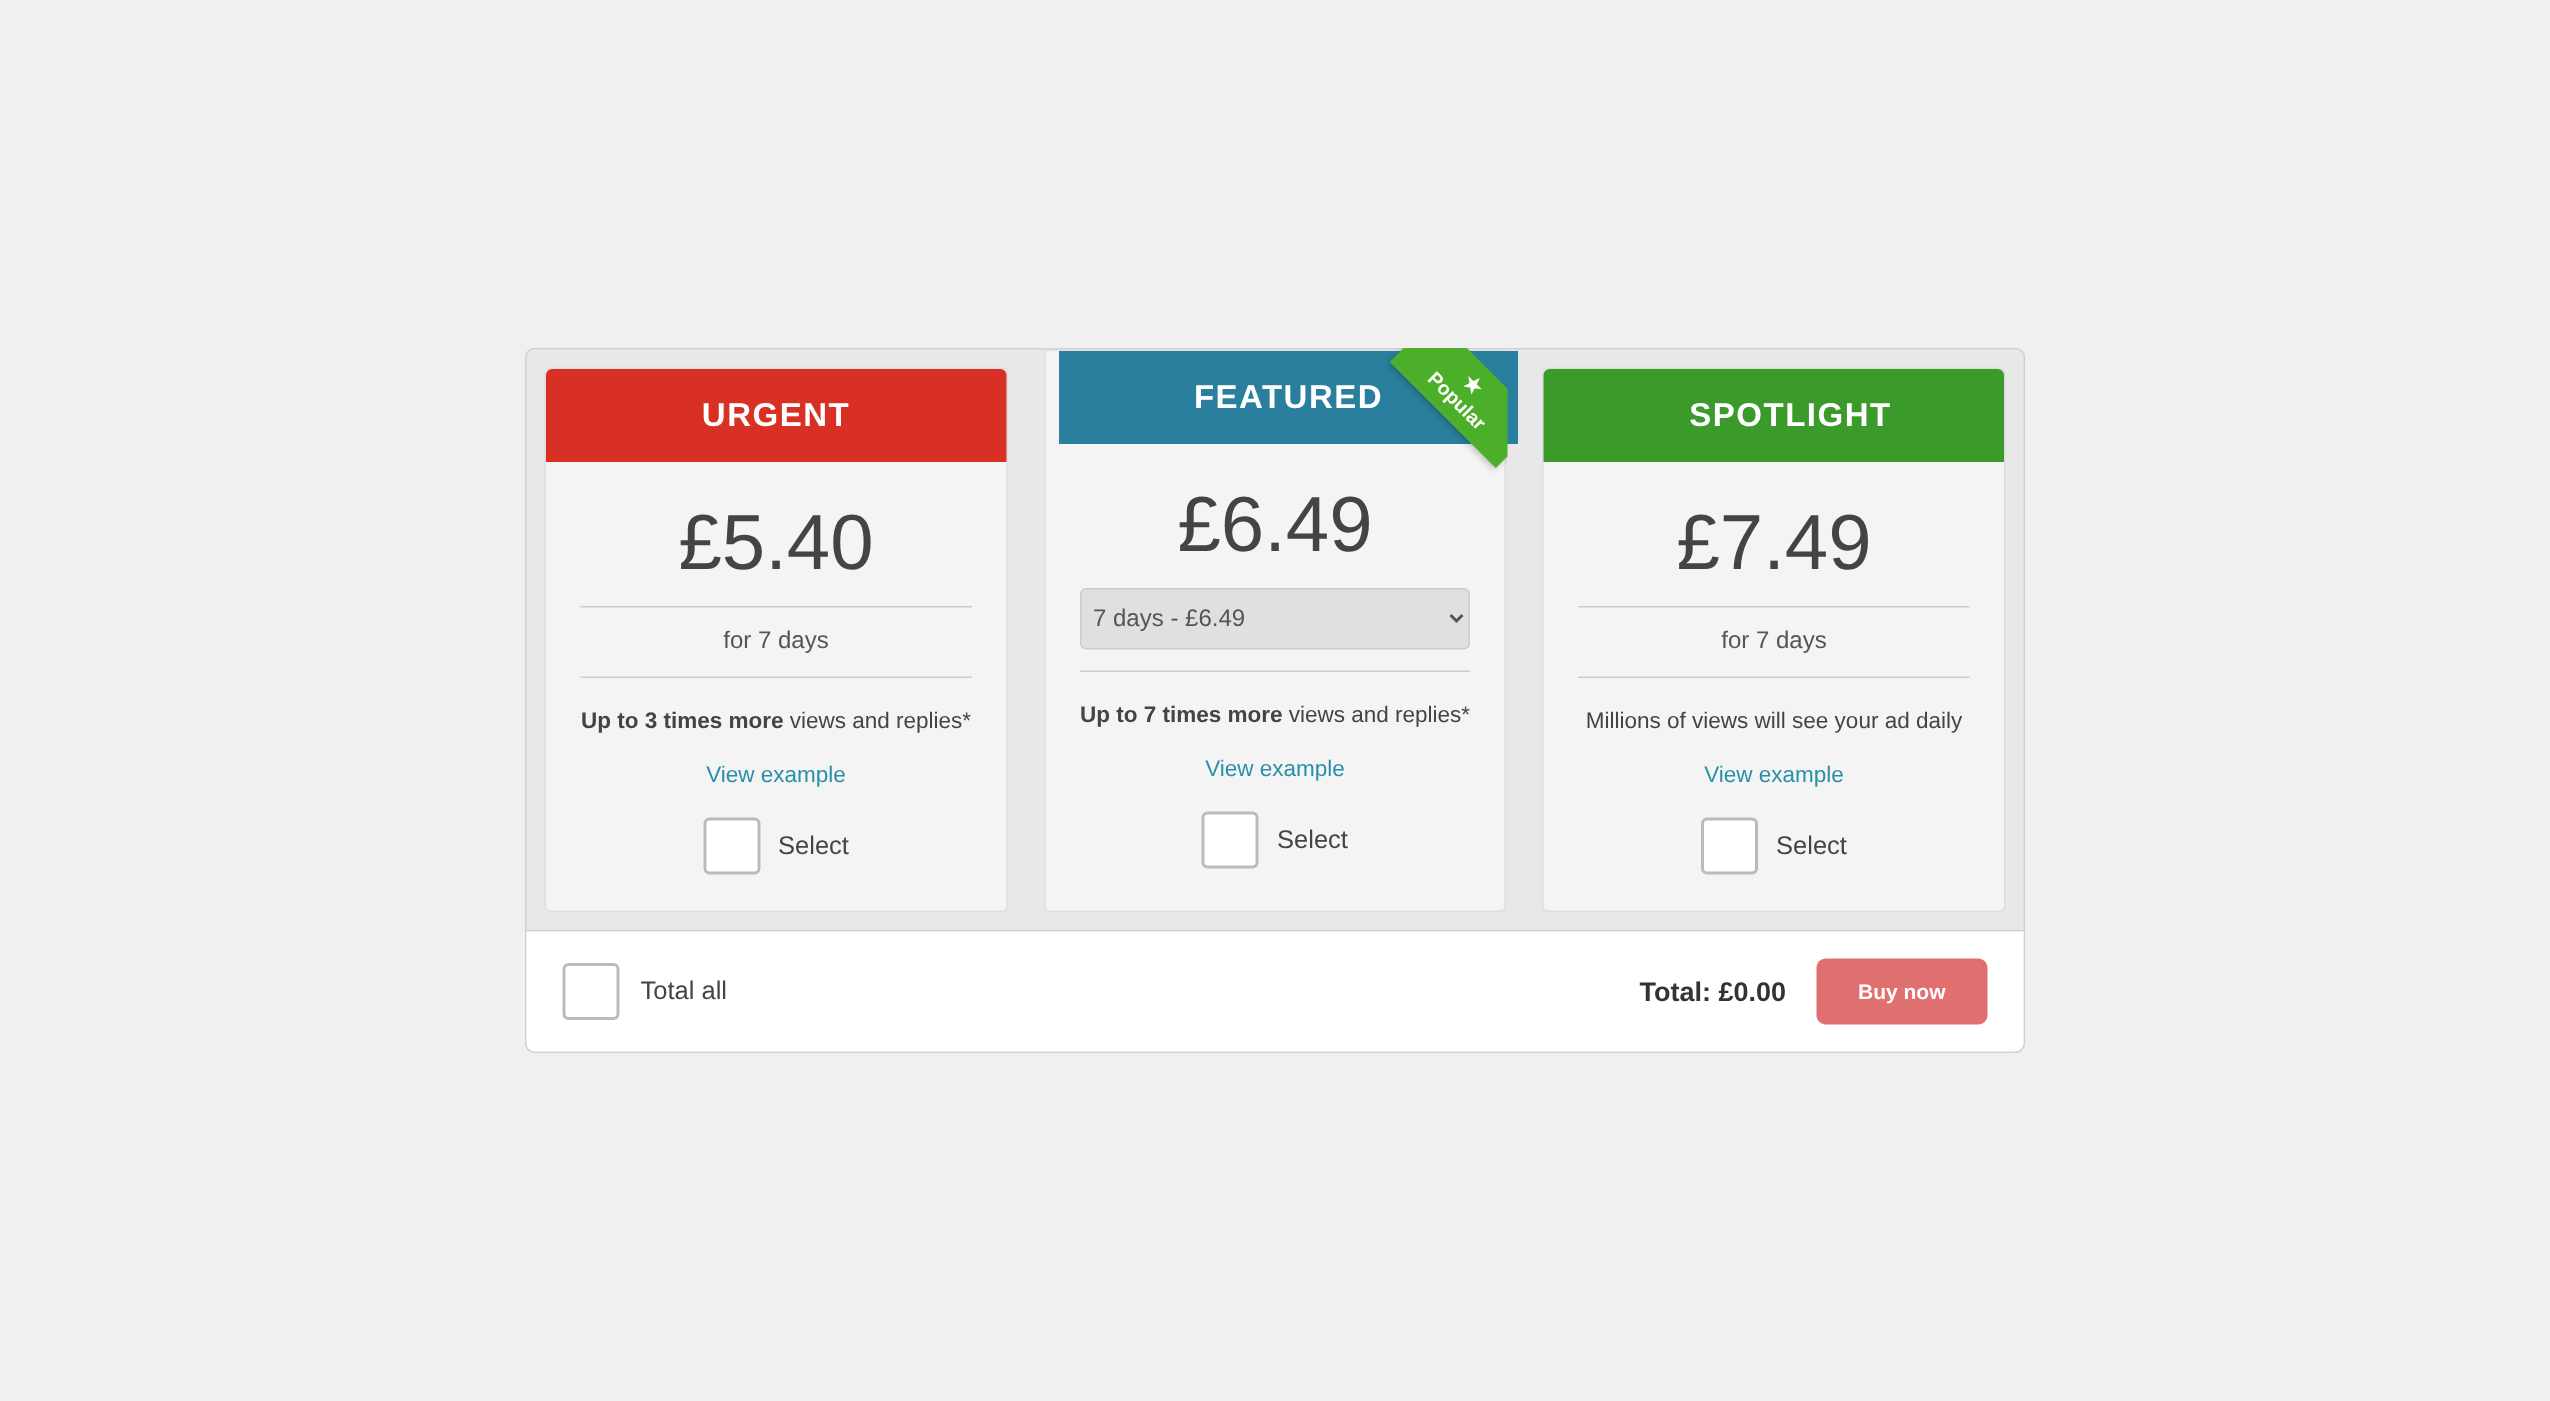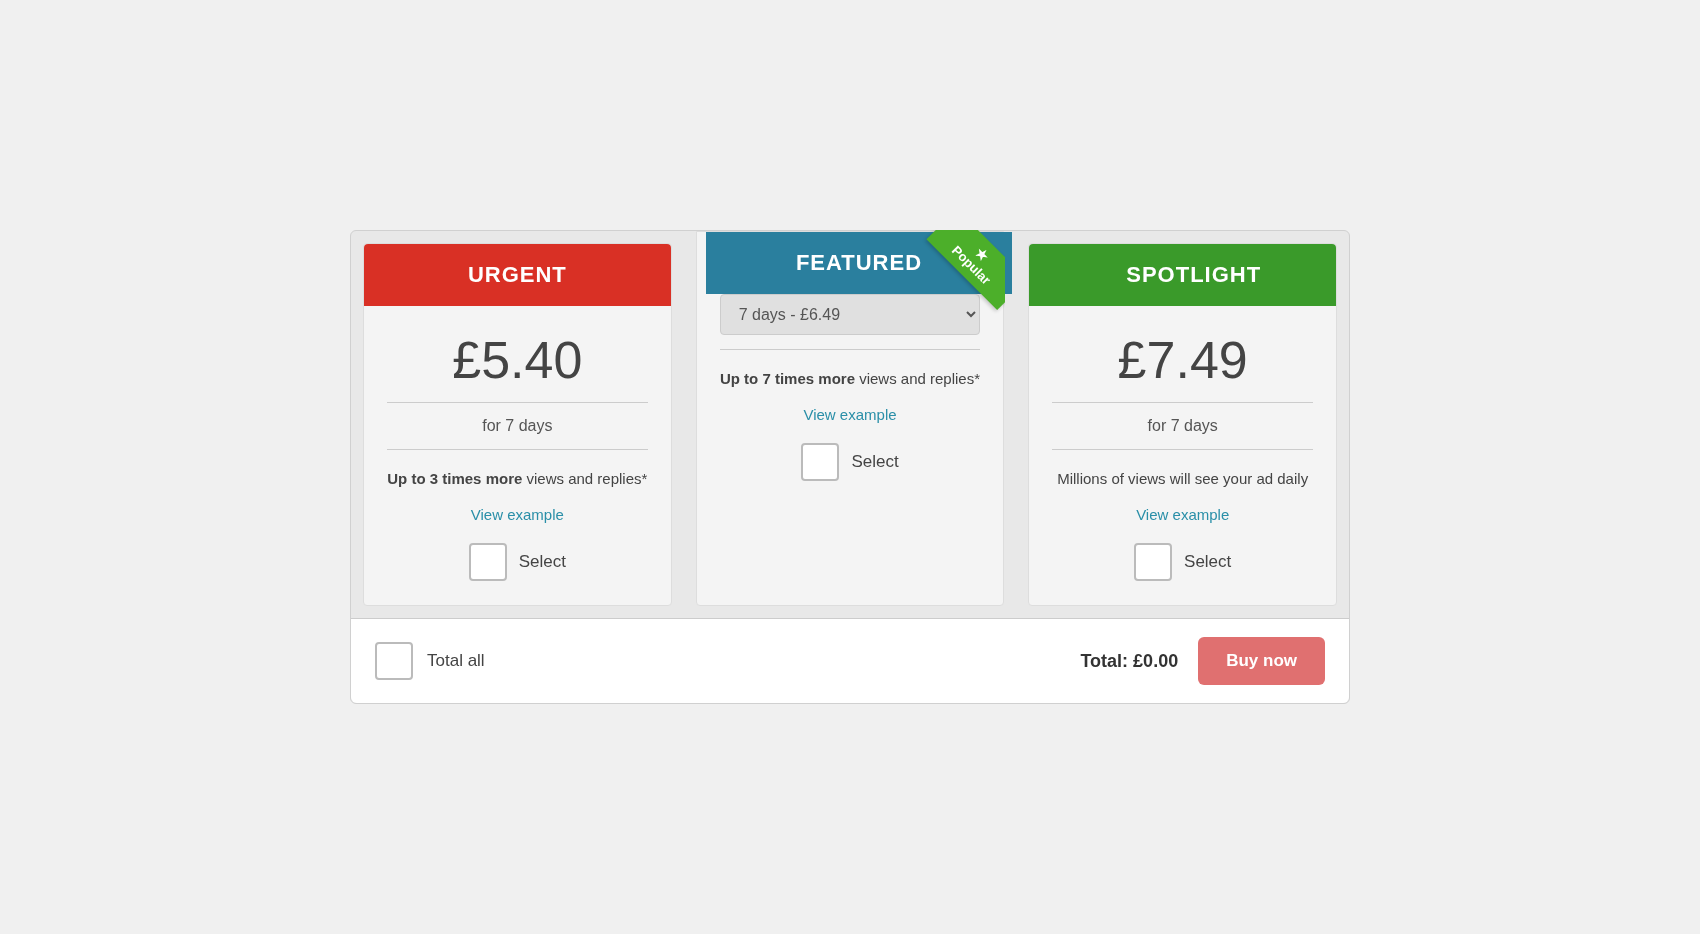--- a/index.html
+++ b/index.html
@@ -175,21 +175,21 @@
     }
 
     .select-label {
       font-size: 17px;
       color: #444;
       font-weight: 500;
     }
 
     .duration-select {
       width: 85%;
-      padding: 10px 14px;
+      padding: 10px 4px;
       font-size: 16px;
       color: #555;
       background: #e0e0e0;
       border: 1px solid #ccc;
       border-radius: 4px;
       margin-bottom: 14px;
       cursor: pointer;
       appearance: auto;
     }
 
@@ -215,21 +215,21 @@
       font-weight: 700;
       color: #333;
     }
 
     .buy-now-btn {
       background: #e07070;
       color: white;
       border: none;
       border-radius: 6px;
       padding: 14px 28px;
-      font-size: 17px;
+      font-size: 14px;
       font-weight: 600;
       cursor: pointer;
     }
   </style>
 </head>
 <body>
 
 <div class="pricing-wrapper">
   <div class="cards-row">
 
@@ -255,20 +255,21 @@
 
       <div class="corner-badge">
         <div class="corner-badge-content">
           <span class="star">★</span>
           <span>Popular</span>
         </div>
       </div>
       <div class="card-header featured-header">
         <span>FEATURED</span>
       </div>
+      <div class="price">£6.49</div>
       <select class="duration-select">
         <option>7 days - £6.49</option>
         <option>14 days - £11.99</option>
         <option>30 days - £19.99</option>
       </select>
       <div class="divider2"></div>
       <div class="description">
         <strong>Up to 7 times more</strong><span> views and replies*</span>
       </div>
       <a class="view-example">View example</a>

